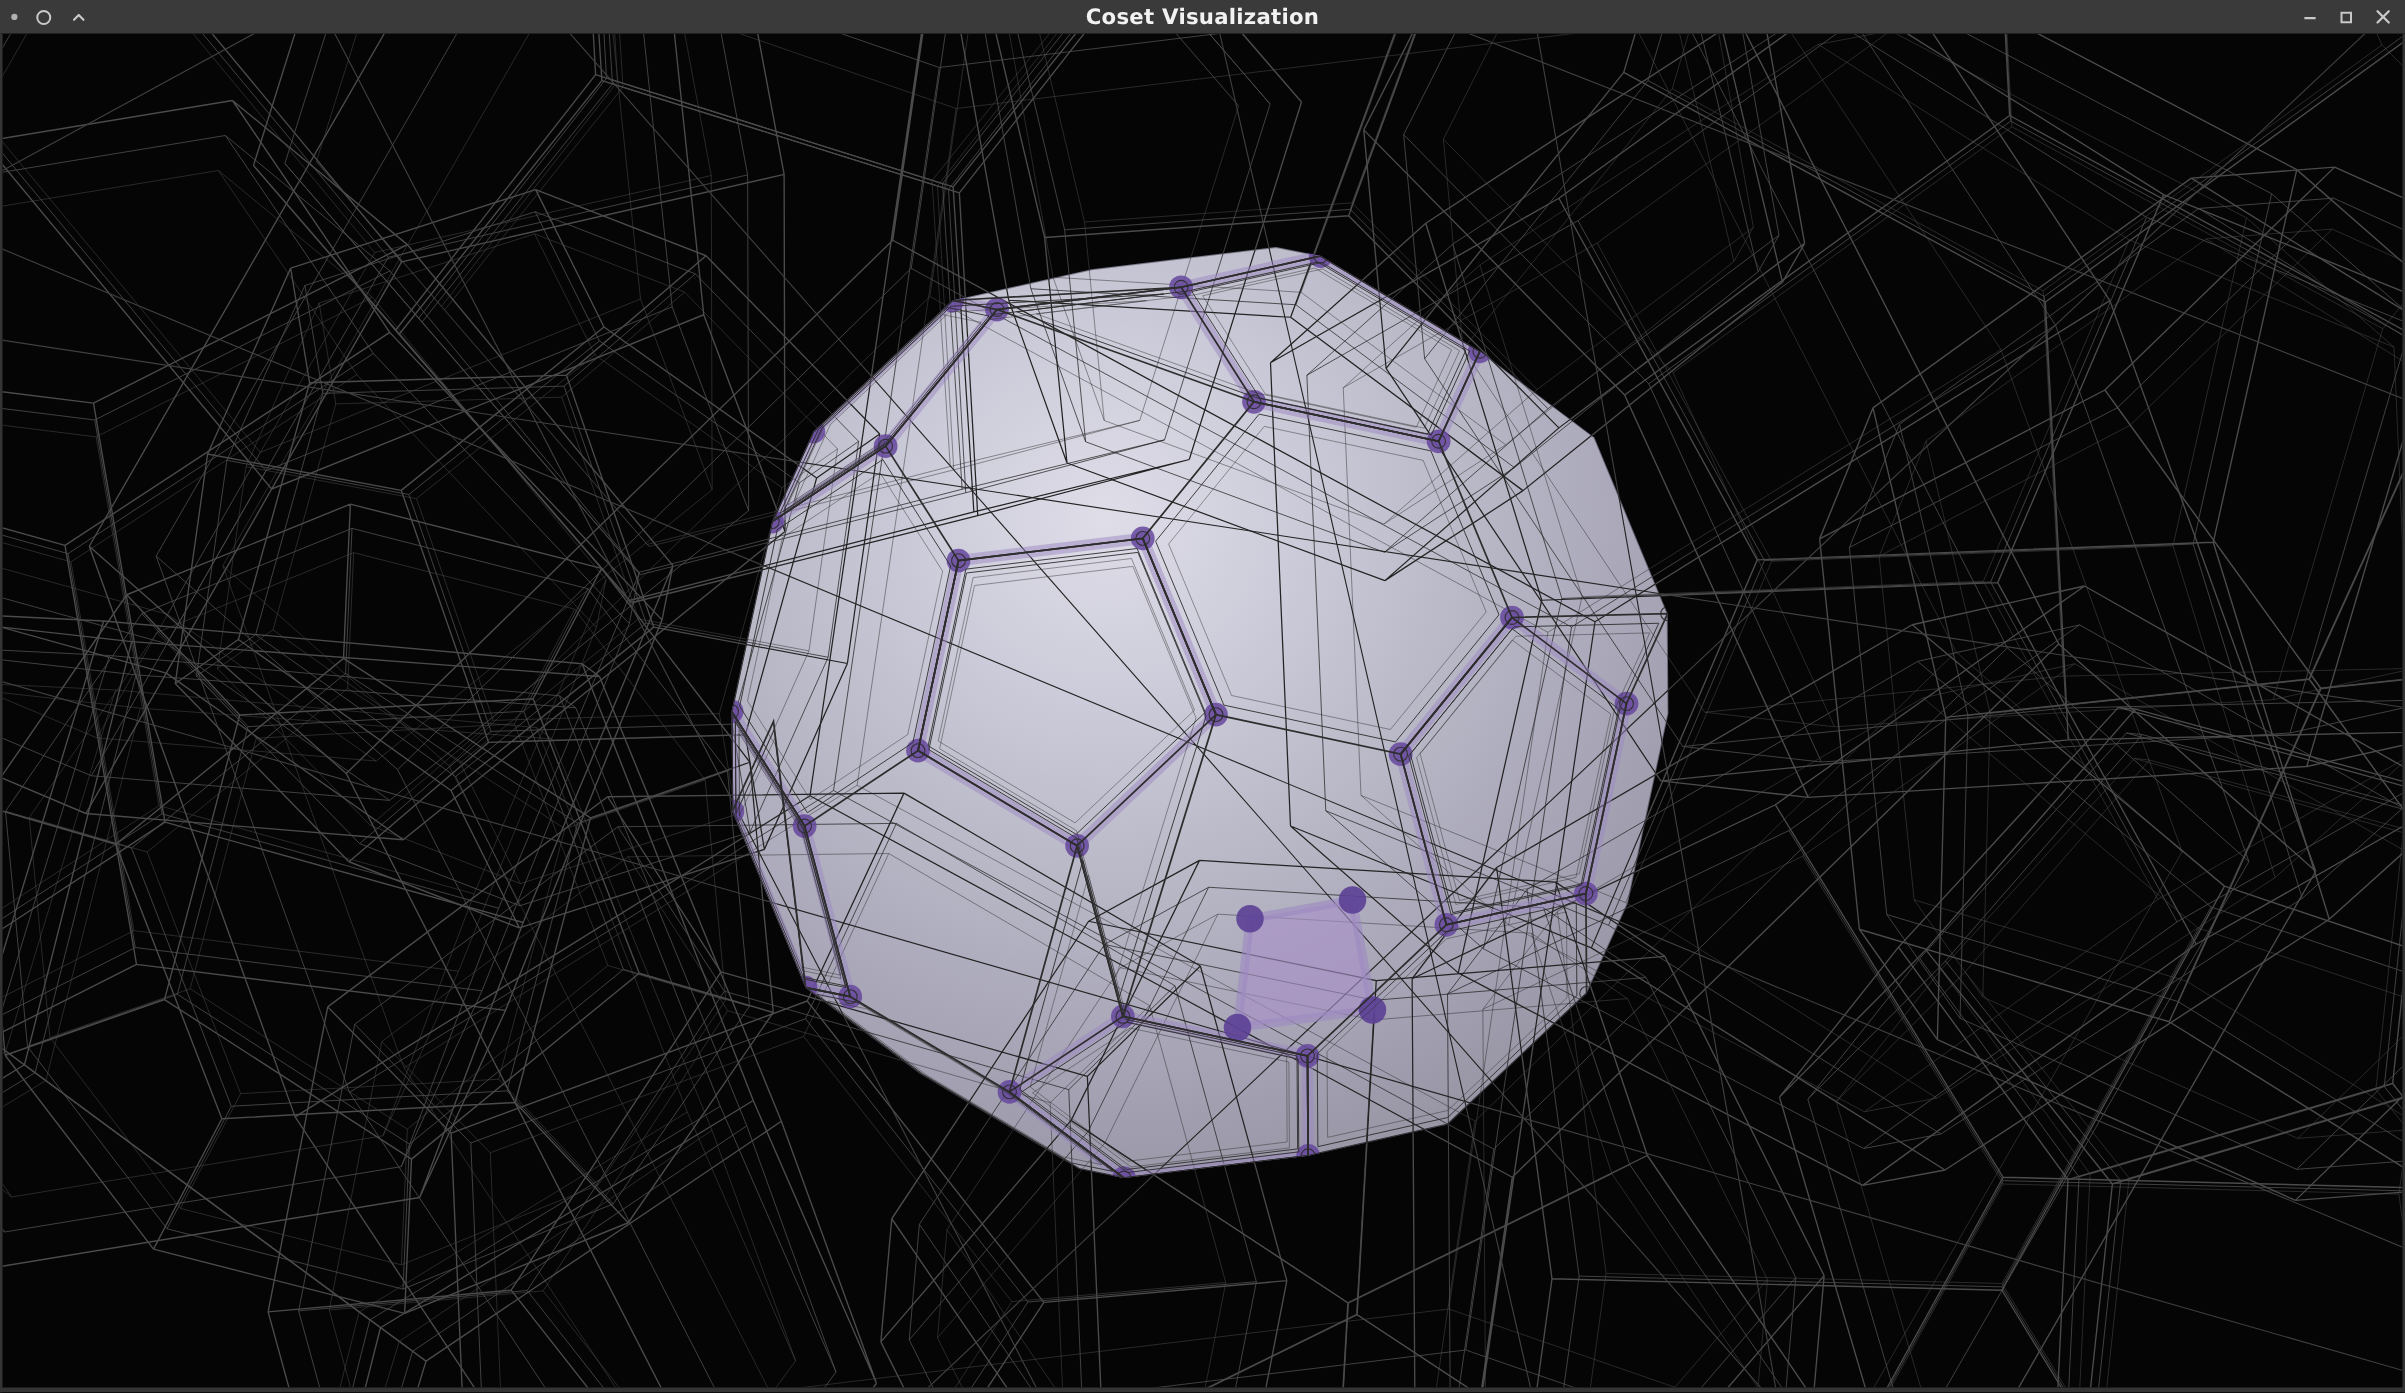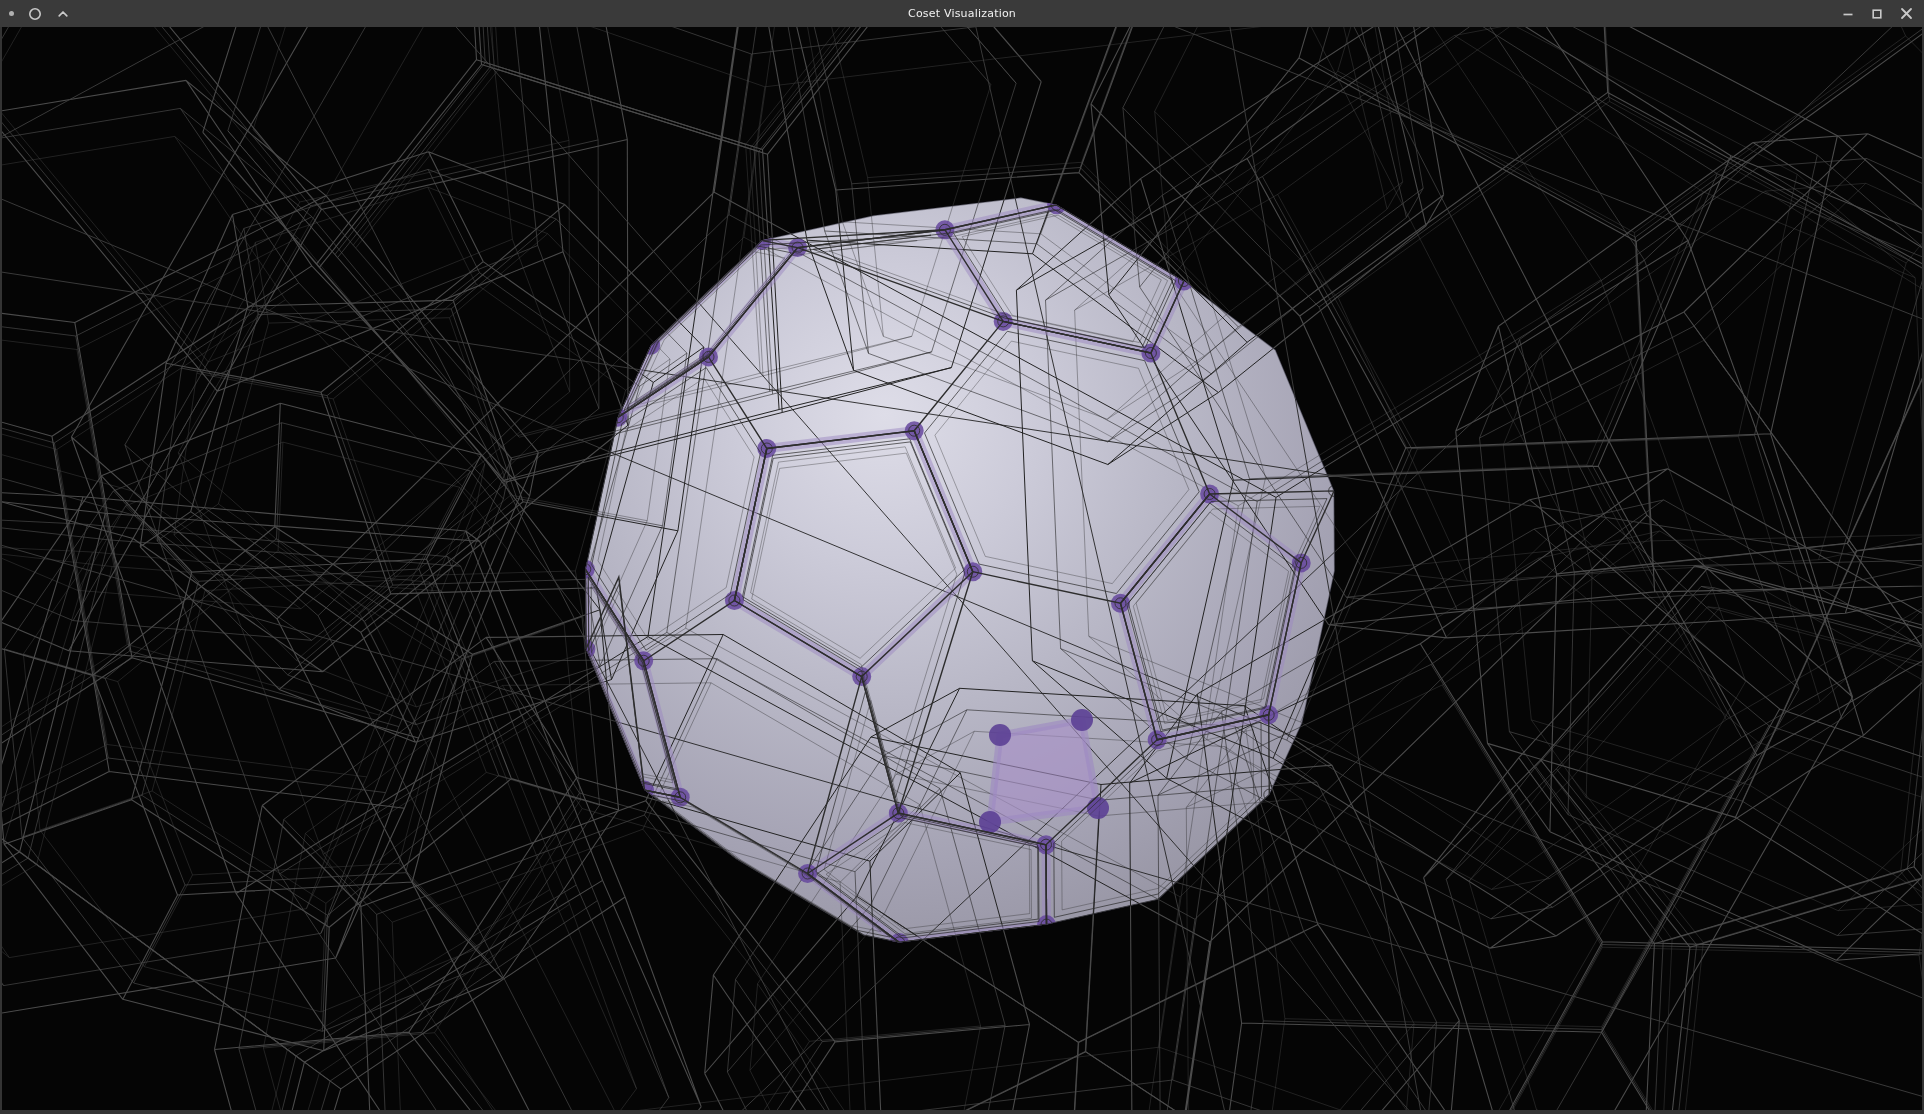--- a/index.html
+++ b/index.html
@@ -3,21 +3,21 @@
 <meta charset="utf-8">
 <style>
   *{margin:0;padding:0;box-sizing:border-box}
   html,body{width:1924px;height:1114px;overflow:hidden;background:#000}
   .window{width:100%;height:100%;display:flex;flex-direction:column;font-family:"DejaVu Sans","Liberation Sans",sans-serif}
   .titlebar{flex:0 0 27px;height:27px;background:var(--titlebar-bg,#3a3a3a);display:flex;align-items:center;position:relative;user-select:none}
   .tb-left{display:flex;align-items:center;gap:14px;padding-left:9px;z-index:2}
   .dot{width:5px;height:5px;border-radius:50%;background:#b0b0b0}
   .tb-icon{display:block;cursor:pointer}
   .tb-title{position:absolute;left:0;right:0;top:0;bottom:0;display:flex;align-items:center;justify-content:center;
-    font-size:11px;font-weight:normal;color:var(--titlebar-fg,#f2f2f2);letter-spacing:.2px;pointer-events:none;z-index:1}
+    font-size:17px;font-weight:bold;color:var(--titlebar-fg,#f2f2f2);letter-spacing:.2px;pointer-events:none;z-index:1}
   .tb-right{margin-left:auto;display:flex;align-items:center;gap:17px;padding-right:11px;z-index:2}
   .viewport{flex:1 1 auto;position:relative;background:#050505;
     border-left:2px solid #343434;border-right:2px solid #343434;border-bottom:4px solid #343434;overflow:hidden}
   .viewport svg{width:100%;height:100%;display:block}
 </style>
 </head>
 <body>
 
 <div class="window">
 

